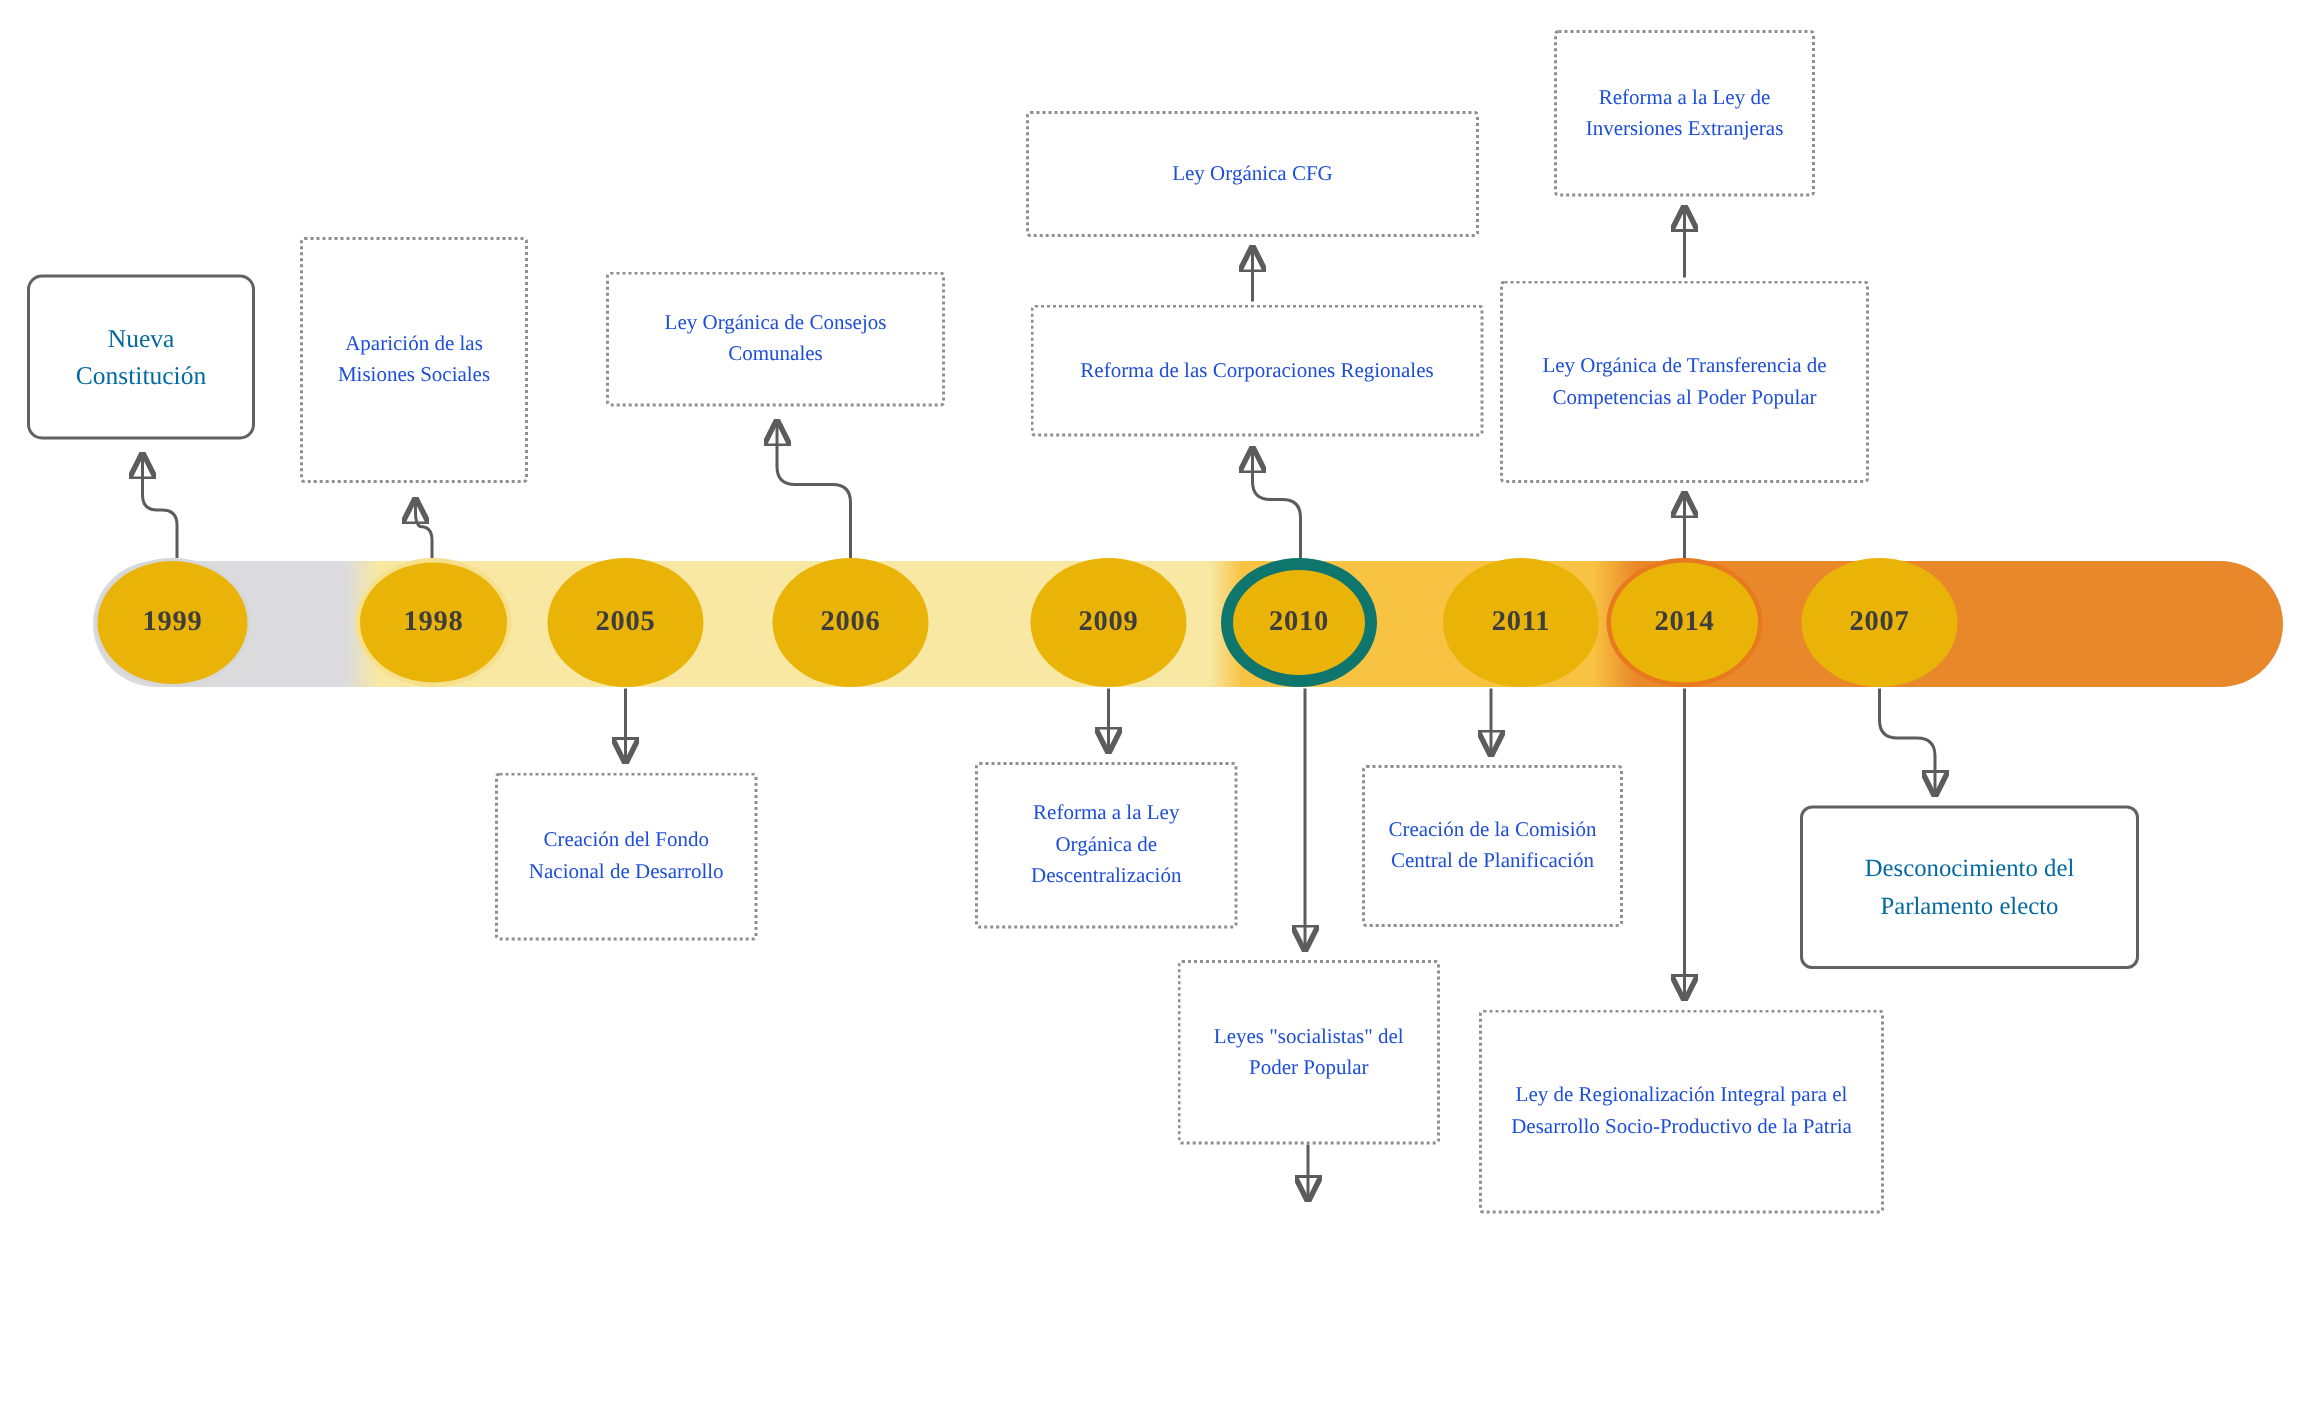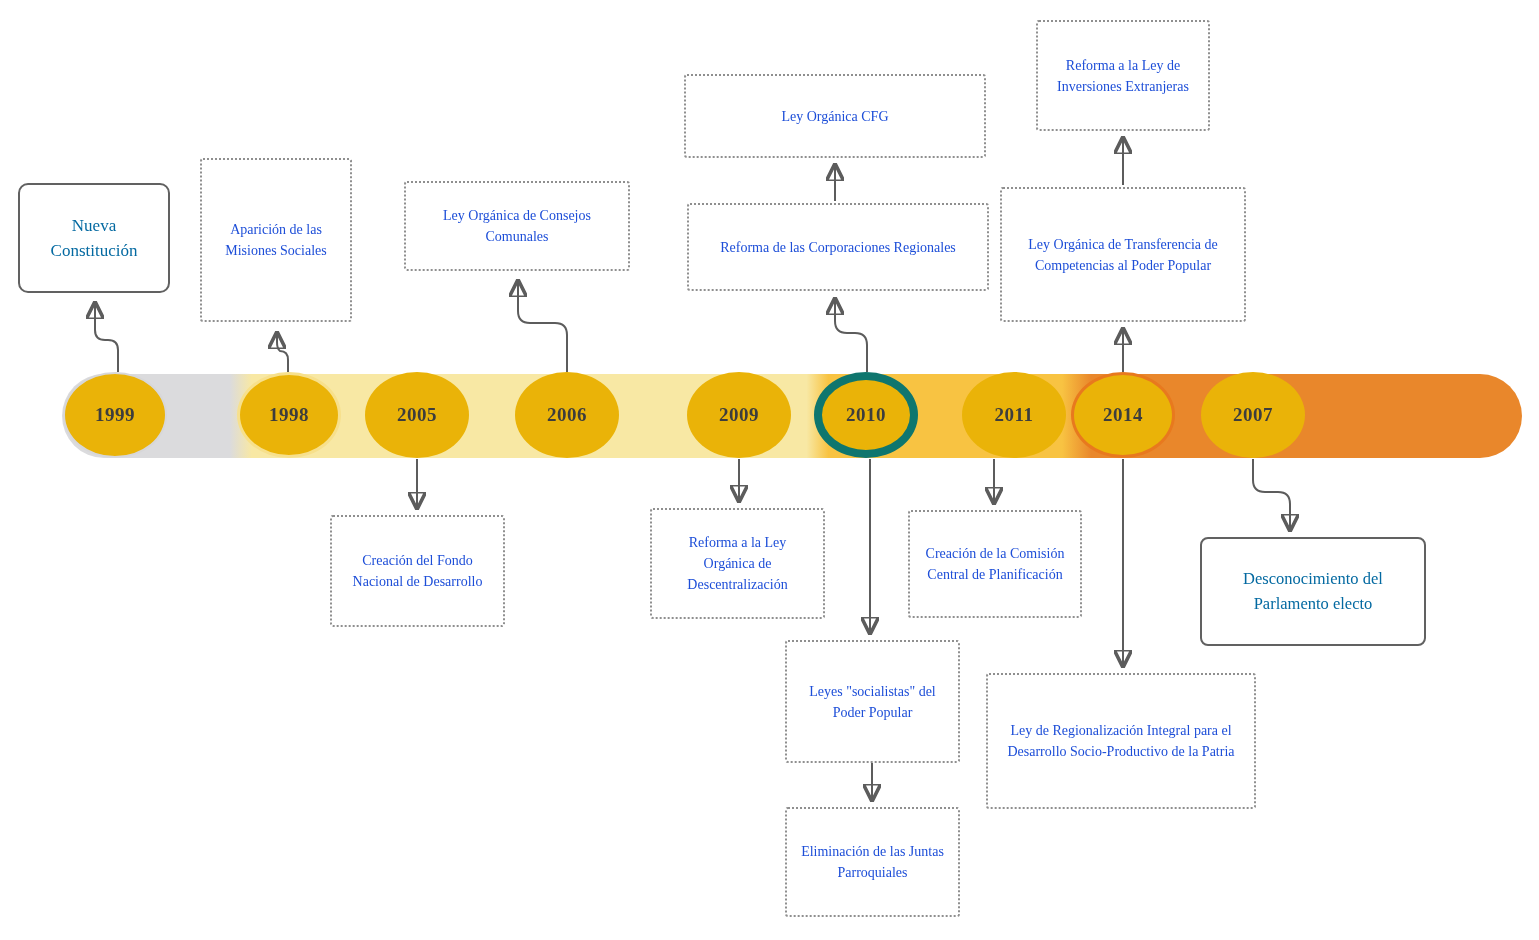--- a/index.html
+++ b/index.html
@@ -95,17 +95,16 @@
   <div class="evt dotted" id="evt-misiones">Aparición de las Misiones Sociales</div>
   <div class="evt dotted" id="evt-consejos">Ley Orgánica de Consejos Comunales</div>
   <div class="evt dotted" id="evt-cfg">Ley Orgánica CFG</div>
   <div class="evt dotted" id="evt-corporaciones">Reforma de las Corporaciones Regionales</div>
   <div class="evt dotted" id="evt-inversiones">Reforma a la Ley de Inversiones Extranjeras</div>
   <div class="evt dotted" id="evt-transferencia">Ley Orgánica de Transferencia de Competencias al Poder Popular</div>
   <div class="evt dotted" id="evt-fondo">Creación del Fondo Nacional de Desarrollo</div>
   <div class="evt dotted" id="evt-descentralizacion">Reforma a la Ley Orgánica de Descentralización</div>
   <div class="evt dotted" id="evt-comision">Creación de la Comisión Central de Planificación</div>
   <div class="evt dotted" id="evt-socialistas">Leyes "socialistas" del Poder Popular</div>
-  <div class="evt dotted" id="evt-juntas">Eliminación de las Juntas Parroquiales</div>
   <div class="evt dotted" id="evt-regionalizacion">Ley de Regionalización Integral para el Desarrollo Socio-Productivo de la Patria</div>
   <div class="evt solid" id="evt-parlamento">Desconocimiento del Parlamento electo</div>
 
 </div>
 
 </body></html>

